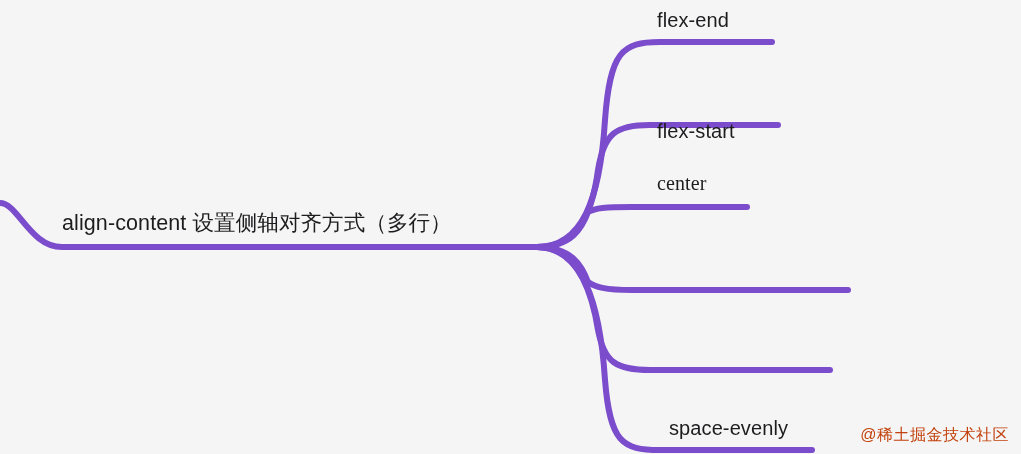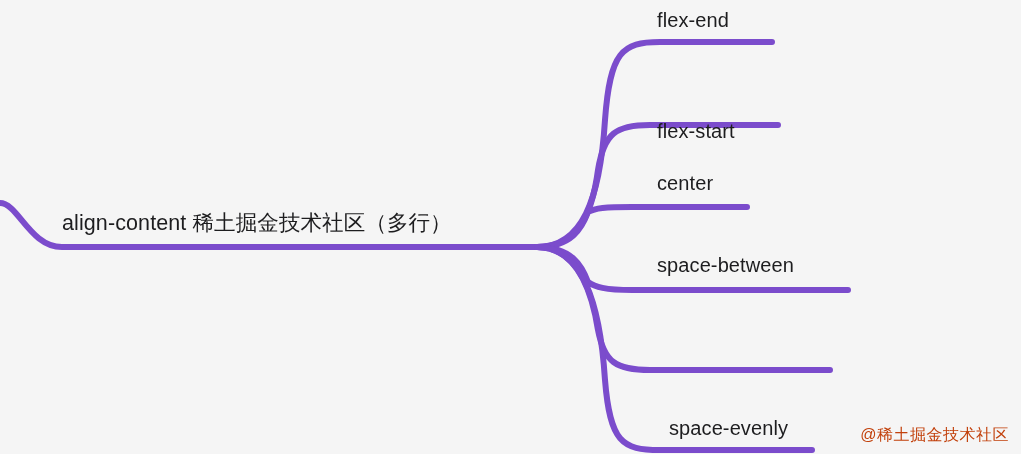--- a/index.html
+++ b/index.html
@@ -65,28 +65,27 @@
 
     <path d="M 537 247 C 572 247 582 228 588 212 C 595 208 605 207 632 207 L 747 207" fill="none" stroke="#7b4ccc" stroke-width="6" stroke-linecap="round"></path>
 
     <path d="M 537 247 C 572 247 582 266 588 282 C 595 287 605 290 632 290 L 848 290" fill="none" stroke="#7b4ccc" stroke-width="6" stroke-linecap="round"></path>
 
     <path d="M 537 247 C 578 247 592 292 598 330 C 604 362 616 370 650 370 L 830 370" fill="none" stroke="#7b4ccc" stroke-width="6" stroke-linecap="round"></path>
 
     <path d="M 537 247 C 582 247 600 302 605 380 C 610 442 622 450 660 450 L 812 450" fill="none" stroke="#7b4ccc" stroke-width="6" stroke-linecap="round"></path>
   </svg>
 
-  <div class="node-label root-label" style="left:62px; top:213px;">align-content 稀土掘金技术社区（多行）</div>
+  <div class="node-label root-label" style="left:62px; top:213px;">align-content 设置侧轴对齐方式（多行）</div>
 
   <div class="node-label branch-label" style="left:657px; top:10px;">flex-end</div>
 
   <div class="node-label branch-label" style="left:657px; top:92px;margin-top:29px;">flex-start</div>
 
-  <div class="node-label branch-label" style="left:657px; top:173px;">center</div>
+  <div class="node-label branch-label" style="left:657px; top:173px;font-family:Liberation Serif, serif;">center</div>
 
-  <div class="node-label branch-label" style="left:657px; top:255px;">space-between</div>
 
 
   <div class="node-label branch-label" style="left:657px; top:418px;margin-left:12px;">space-evenly</div>
 
   <div class="watermark">@稀土掘金技术社区</div>
 
 </div>
 
 </body></html>

